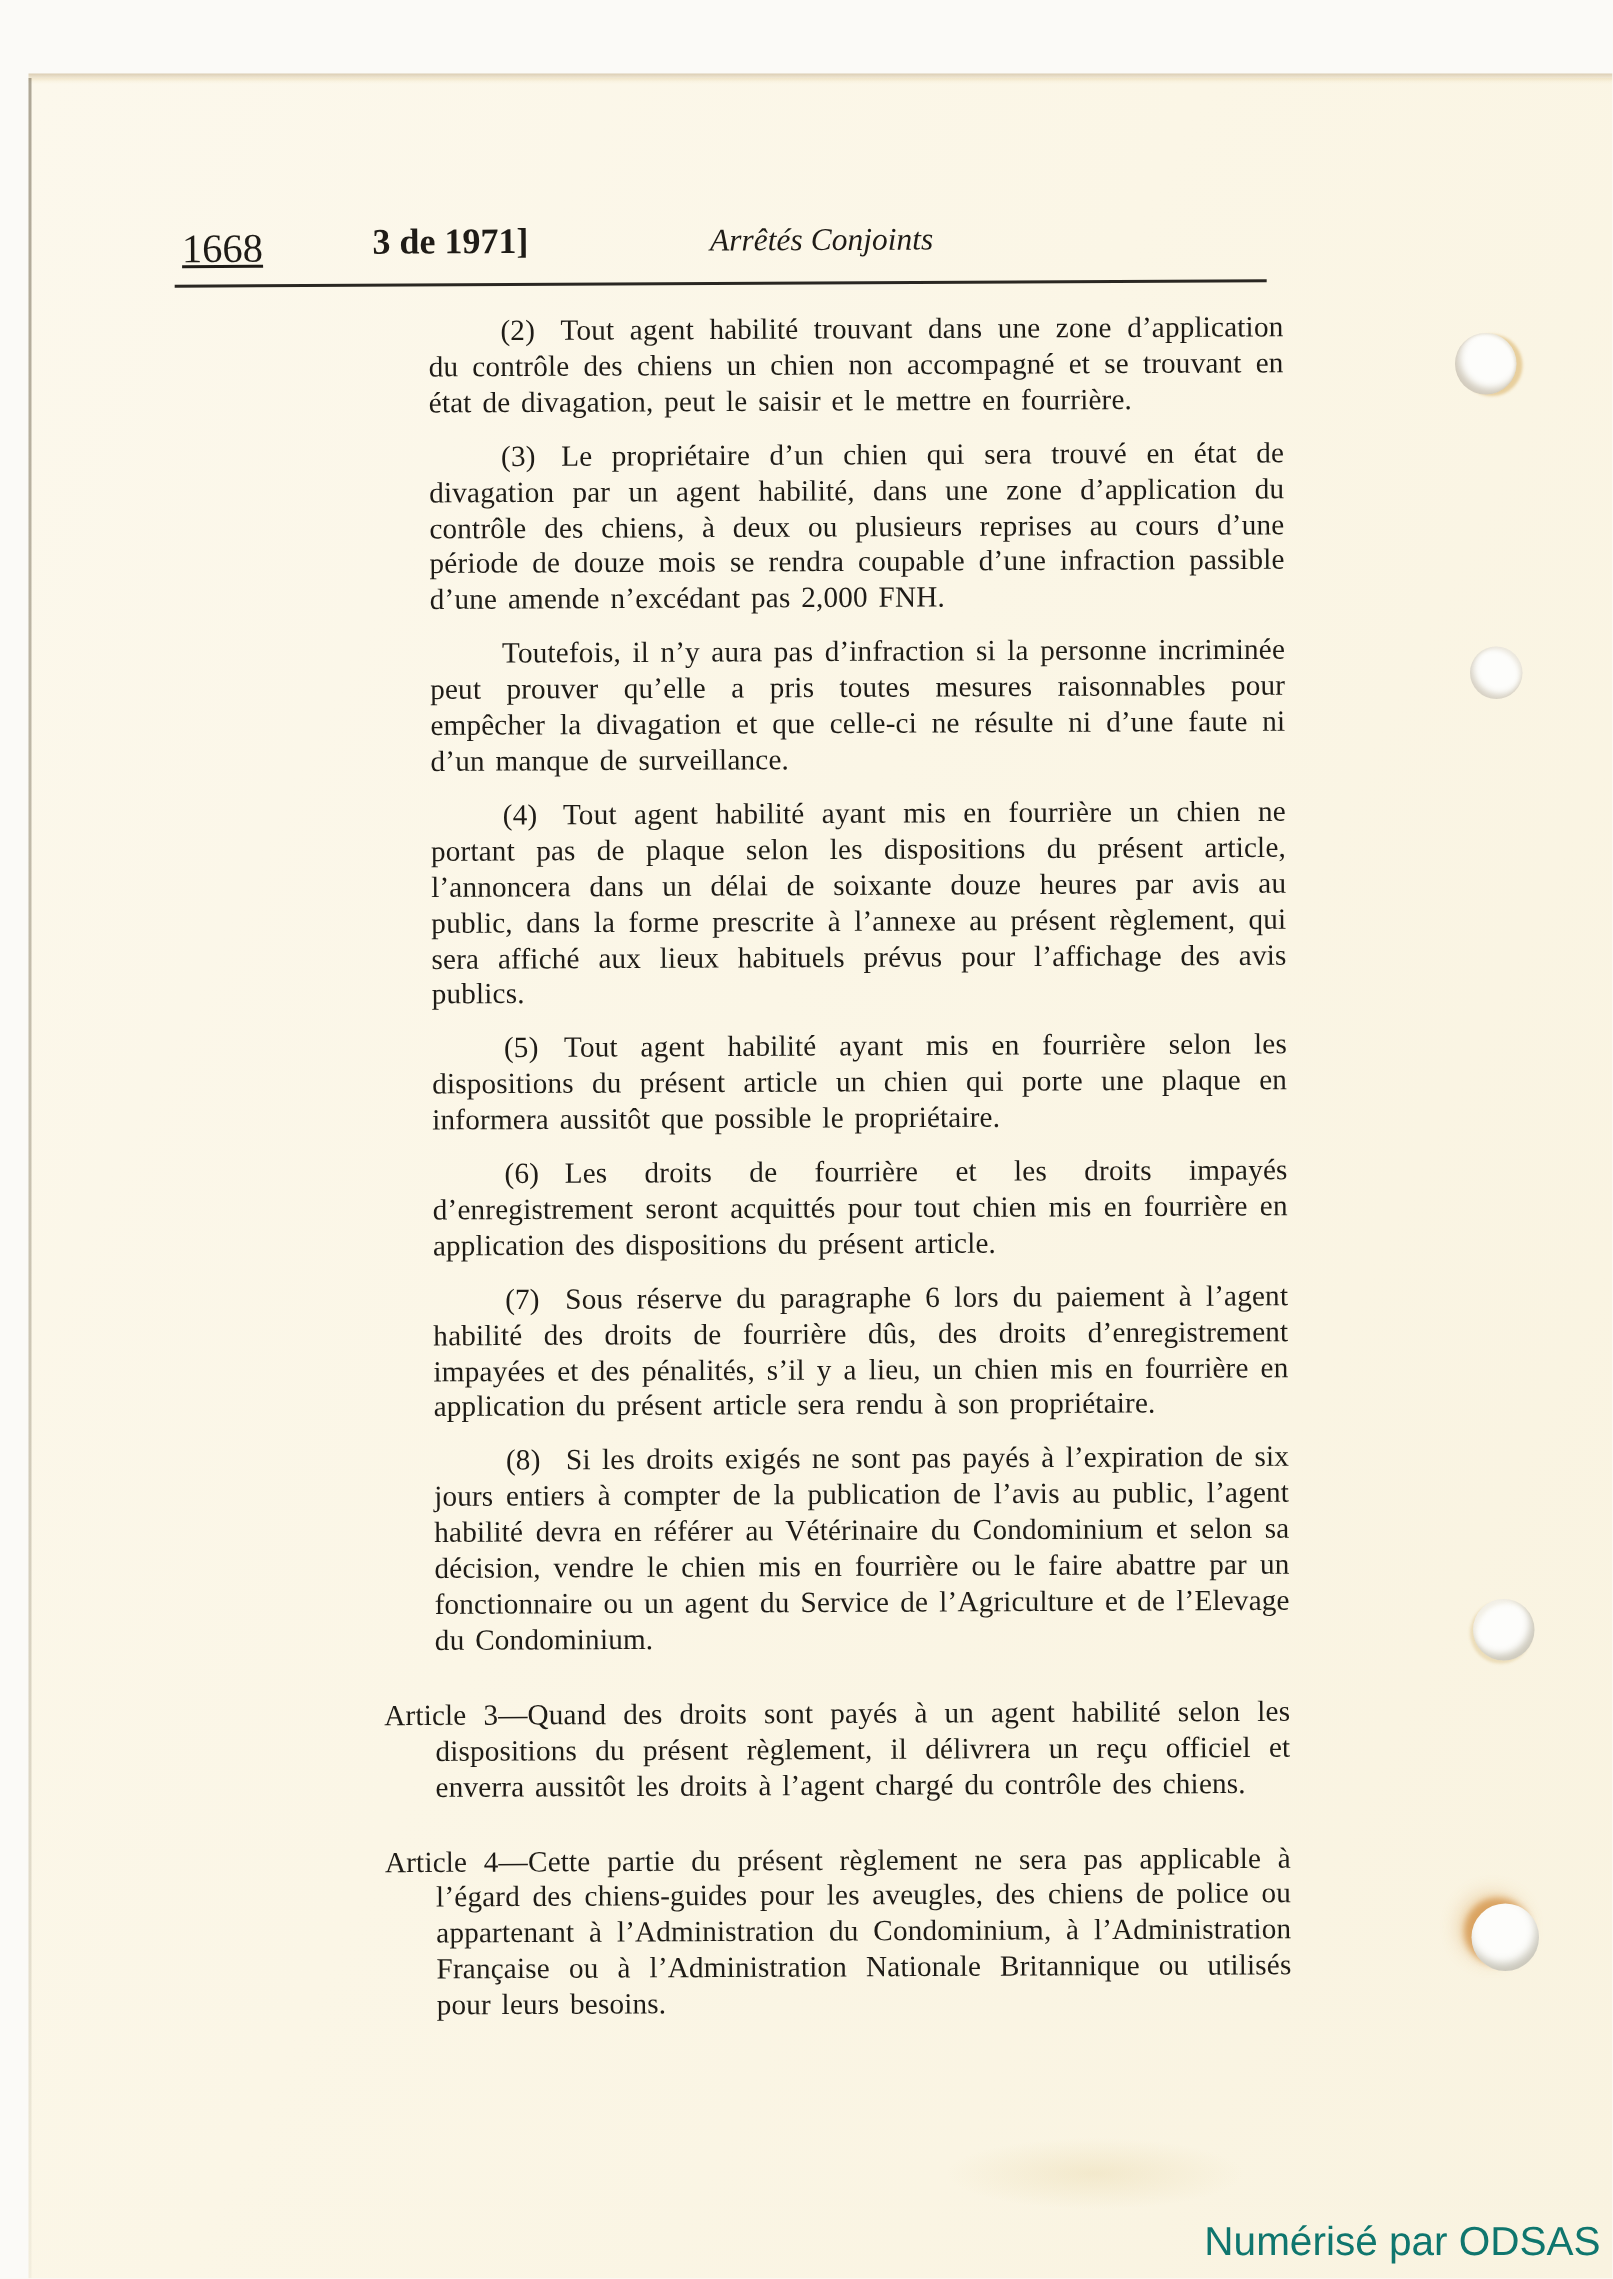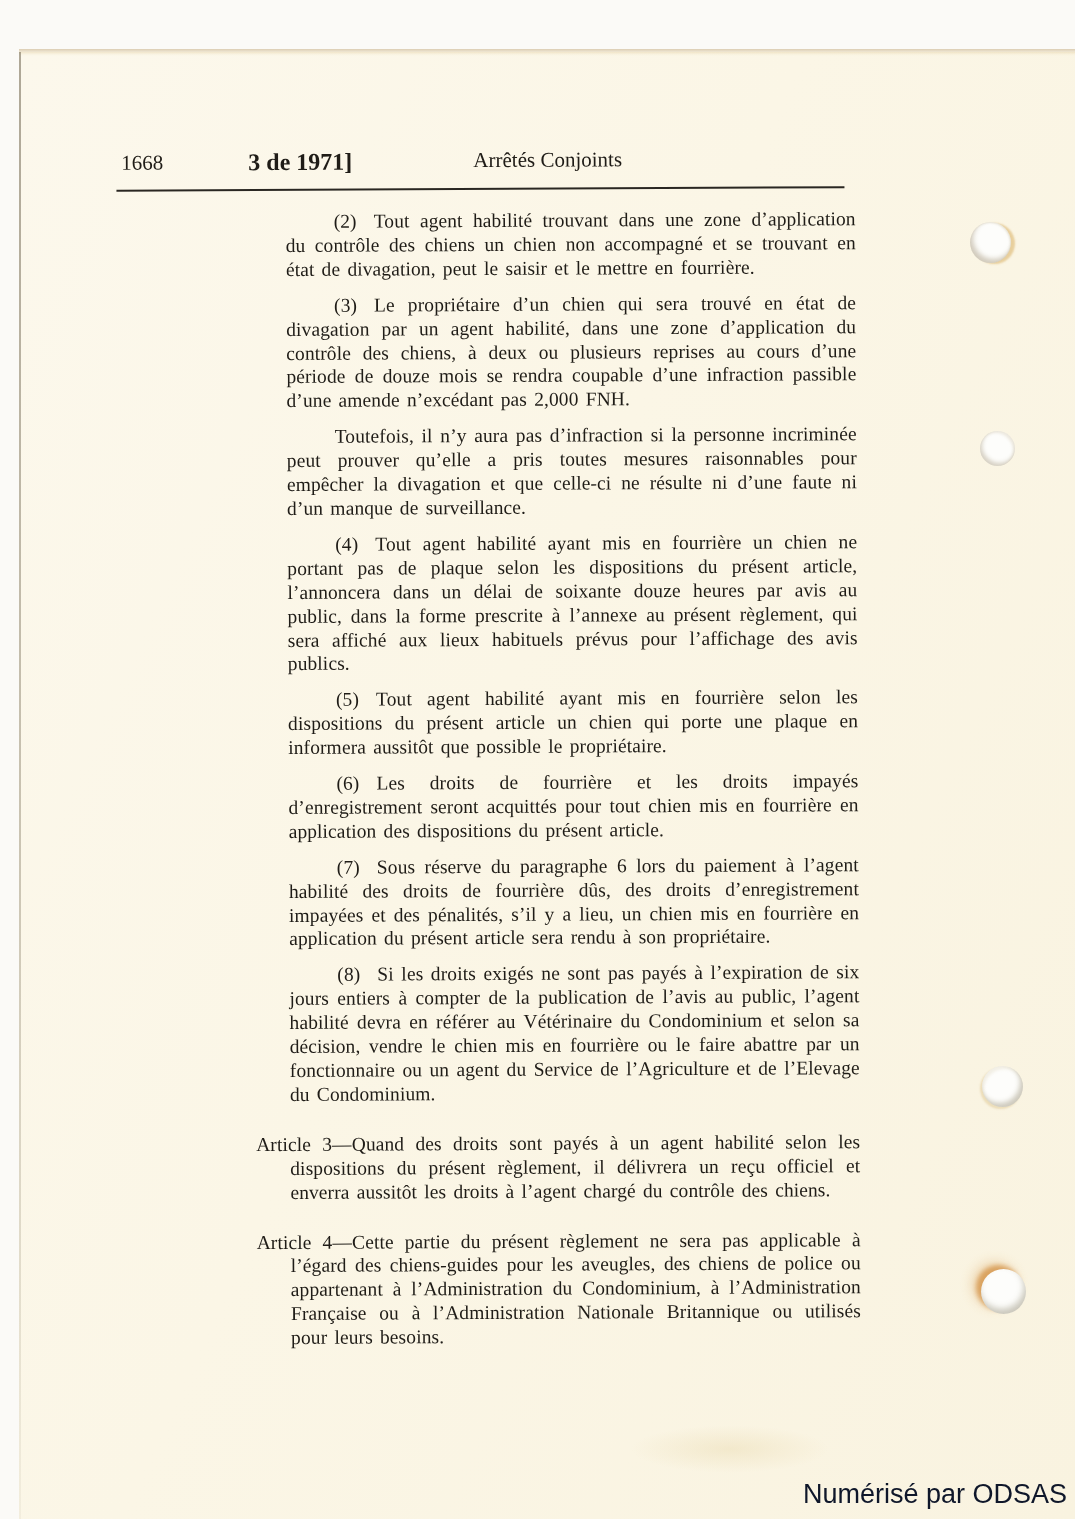--- a/index.html
+++ b/index.html
@@ -79,32 +79,34 @@
     position: absolute;
     left: 0; top: 0;
     width: 1075px; height: 1519px;
     color: #1f1c17;
     transform: rotate(-0.28deg);
     transform-origin: 480px 300px;
   }
   .page-number {
     position: absolute;
     left: 122px; top: 149px;
-    font-size: 21px;
+    font-size: 27px;
+    text-decoration: underline;
   }
   .edition-ref {
     position: absolute;
     left: 249px; top: 148px;
     font-size: 24px;
     font-weight: bold;
   }
   .running-title {
     position: absolute;
     left: 474px; top: 148px;
     font-size: 21px;
+    font-style: italic;
     text-align: right;
   }
   .header-rule {
     position: absolute;
     left: 117px; top: 188px;
     width: 728px; height: 2px;
     background: #2a2722;
   }
 
   .bodytext {
@@ -131,21 +133,21 @@
     padding-top: 26px;
     margin-left: 0;
     text-indent: -34px;
   }
 
   .watermark {
     position: absolute;
     right: 8px; bottom: 9px;
     font-family: "Liberation Sans", sans-serif;
     font-size: 27px;
-    color: #0f172a;
+    color: #0f766e;
     text-align: center;
   }
 </style>
 </head>
 <body>
 
 <div class="page"></div>
 <div class="page-top-edge"></div>
 <div class="page-left-edge"></div>
 

